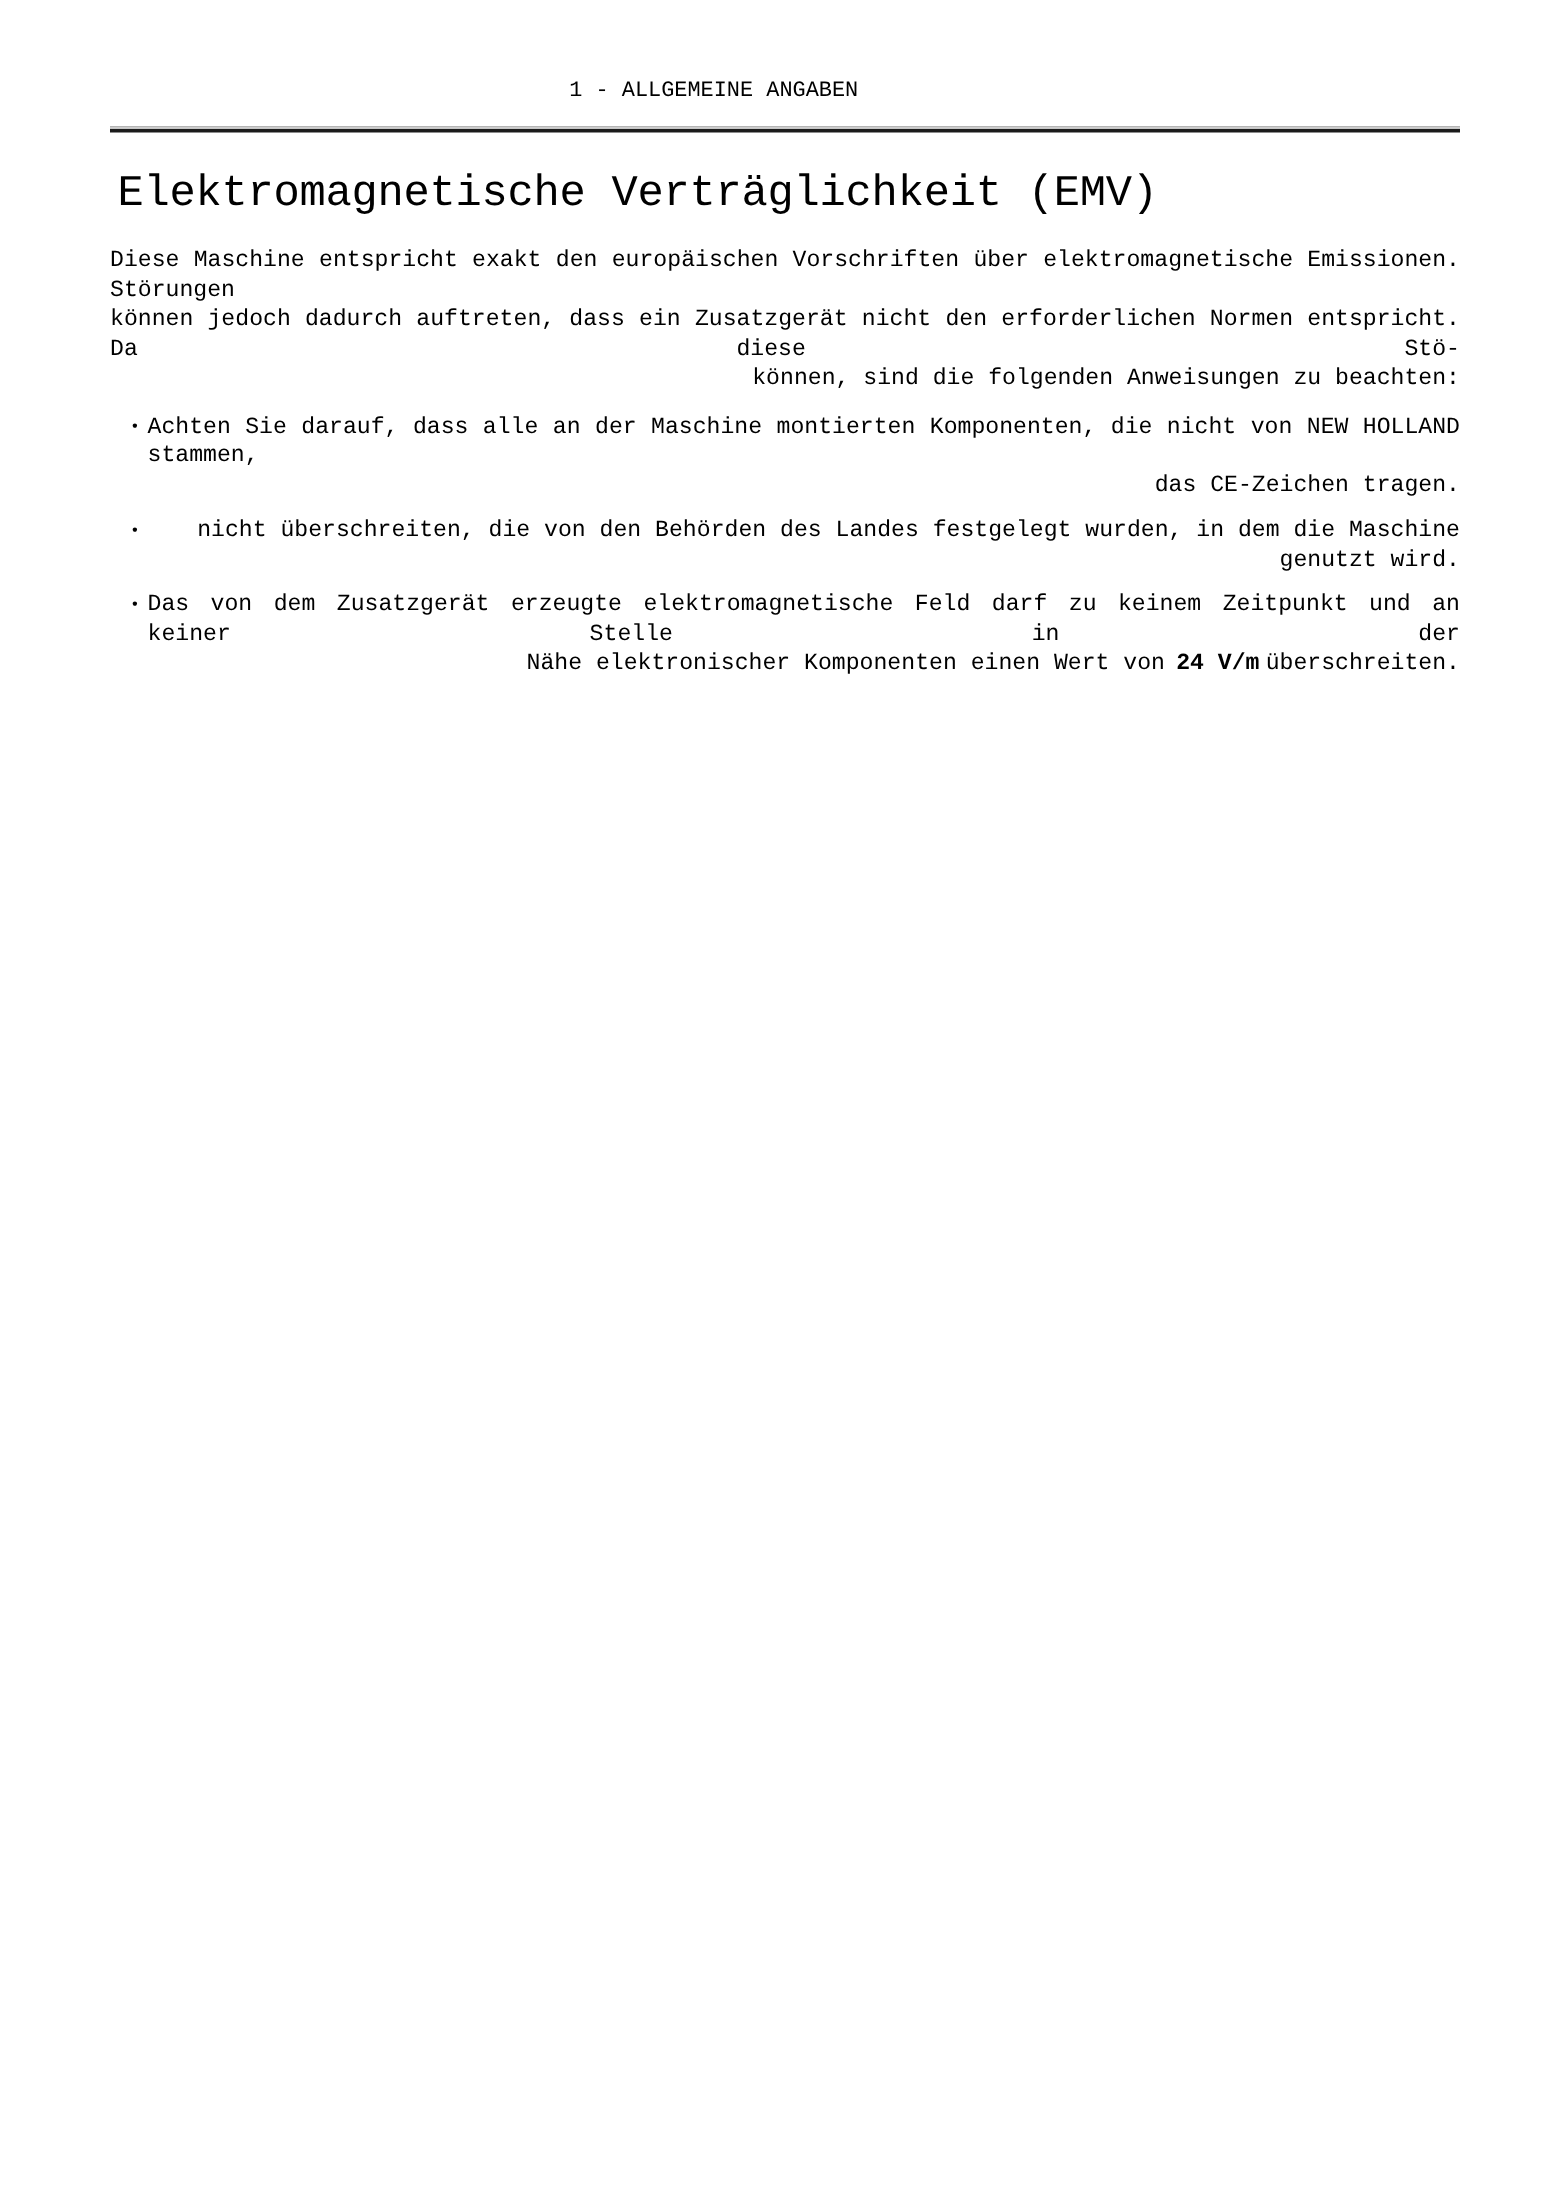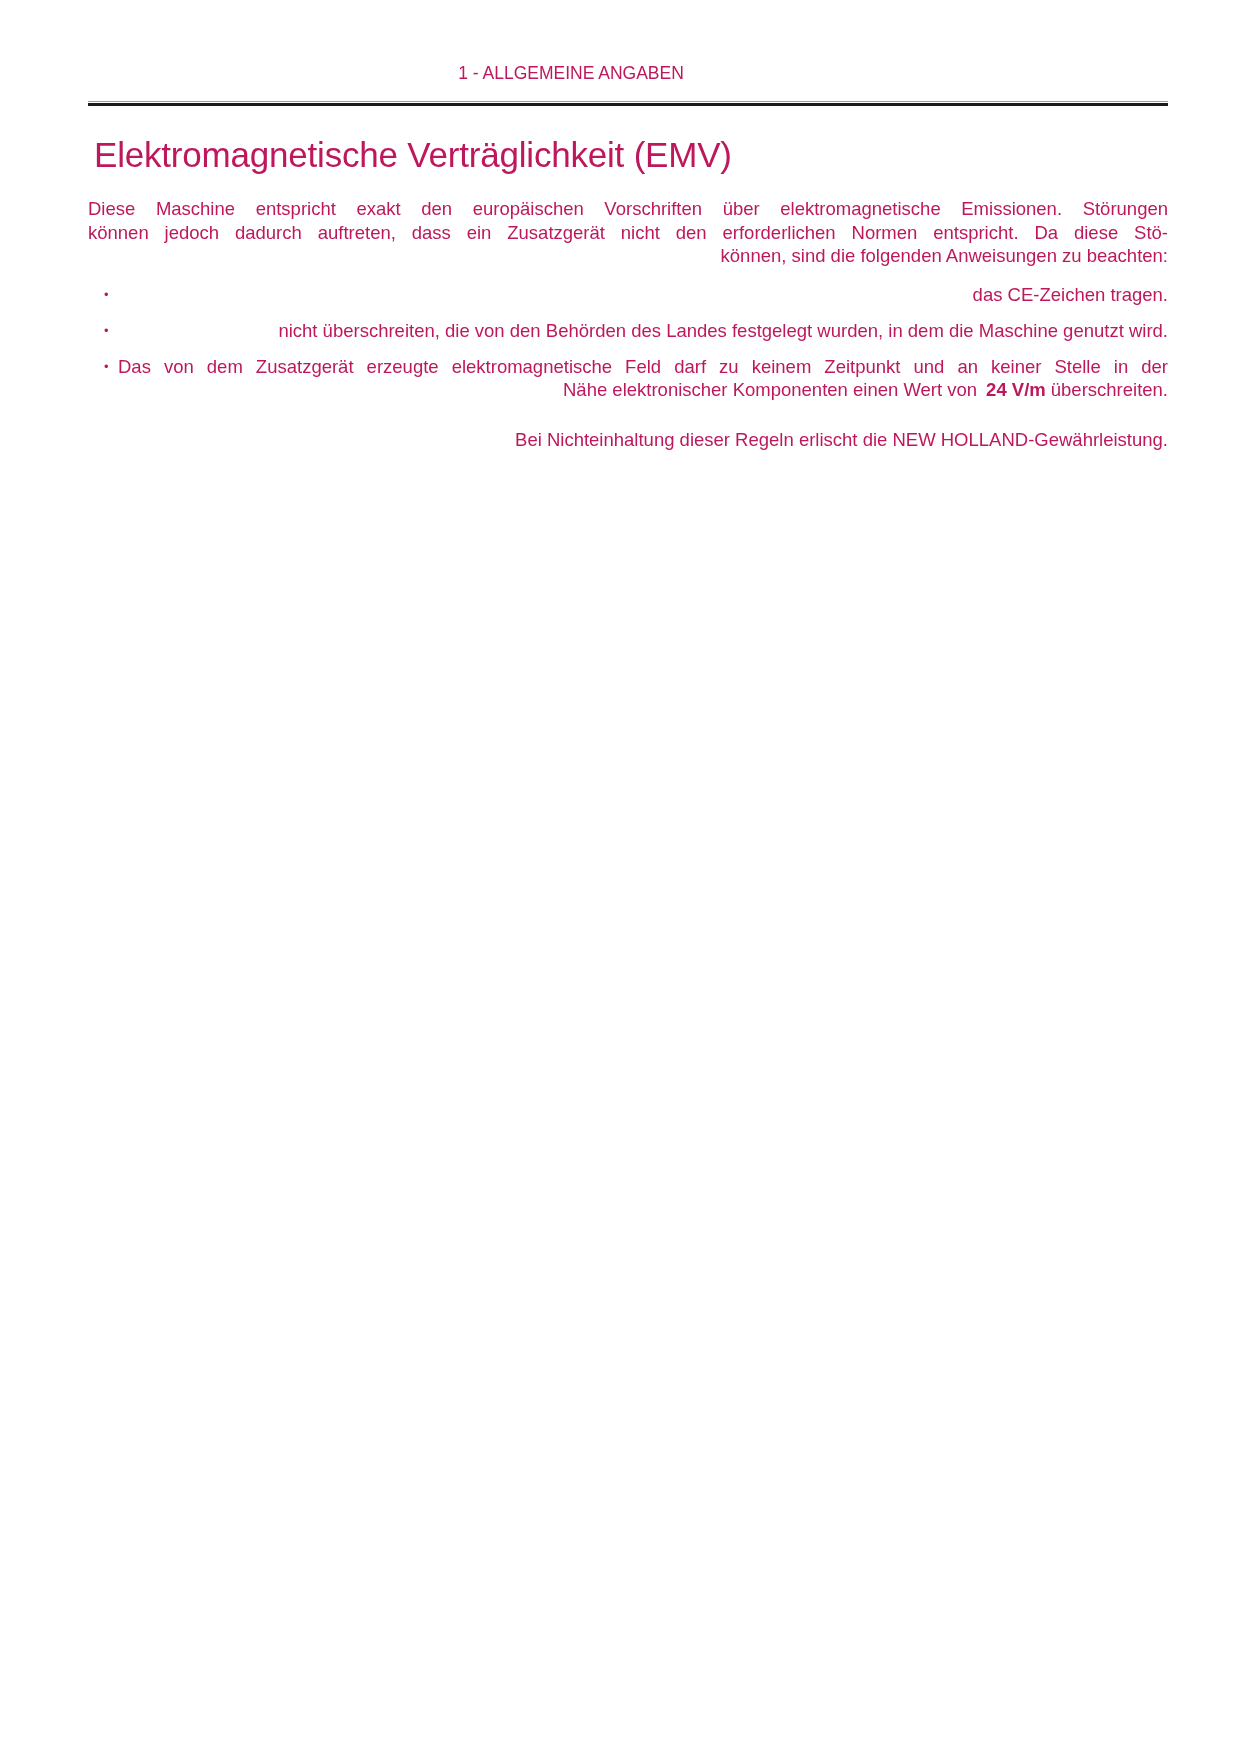--- a/index.html
+++ b/index.html
@@ -2,22 +2,22 @@
 <html><head>
 <meta charset="utf-8">
 <style>
   html, body { margin: 0; padding: 0; background: #ffffff; }
   .page {
     position: relative;
     width: 1241px;
     height: 1504px;
     background: #ffffff;
     overflow: hidden;
-    font-family: Liberation Sans, sans-serif;
-    color: #be185d;
+    font-family: Liberation Mono, monospace;
+    color: #000000;
   }
 
   
   .running-header {
     position: absolute;
     top: 63px;
     left: 571px;
     transform: translateX(-50%);
     font-size: 17.5px;
     line-height: 21px;
@@ -102,20 +102,21 @@
       <div class="line j">Diese Maschine entspricht exakt den europäischen Vorschriften über elektromagnetische Emissionen.  Störungen</div>
       <div class="line j">können jedoch dadurch auftreten, dass ein Zusatzgerät nicht den erforderlichen Normen entspricht.  Da diese Stö-</div>
       <div class="line">können, sind die folgenden Anweisungen zu beachten:</div>
     </div>
 
     <div class="bullet-list">
 
       <div class="bullet-item m1">
         <span class="bullet-marker">•</span>
         <div class="bullet-text">
+          <div class="line j">Achten Sie darauf, dass alle an der Maschine montierten Komponenten, die nicht von NEW HOLLAND stammen,</div>
           <div class="line">das CE-Zeichen tragen.</div>
         </div>
       </div>
 
       <div class="bullet-item m2">
         <span class="bullet-marker">•</span>
         <div class="bullet-text">
           <div class="line">nicht überschreiten, die von den Behörden des Landes festgelegt wurden, in dem die Maschine genutzt wird.</div>
         </div>
       </div>
@@ -125,21 +126,20 @@
         <div class="bullet-text">
           <div class="line j">Das von dem Zusatzgerät erzeugte elektromagnetische Feld darf zu keinem Zeitpunkt und an keiner Stelle in der</div>
           <div class="line">
             <span>Nähe elektronischer Komponenten einen Wert von</span><span class="b">24 V/m</span><span>überschreiten.</span>
           </div>
         </div>
       </div>
 
     </div>
 
-    <div class="line closing">Bei Nichteinhaltung dieser Regeln erlischt die NEW HOLLAND-Gewährleistung.</div>
 
   </div>
 
   <div class="rule rule-footer">
     <div class="thin"></div>
     <div class="thick"></div>
   </div>
 
   <div class="page-number">1-3</div>
 

